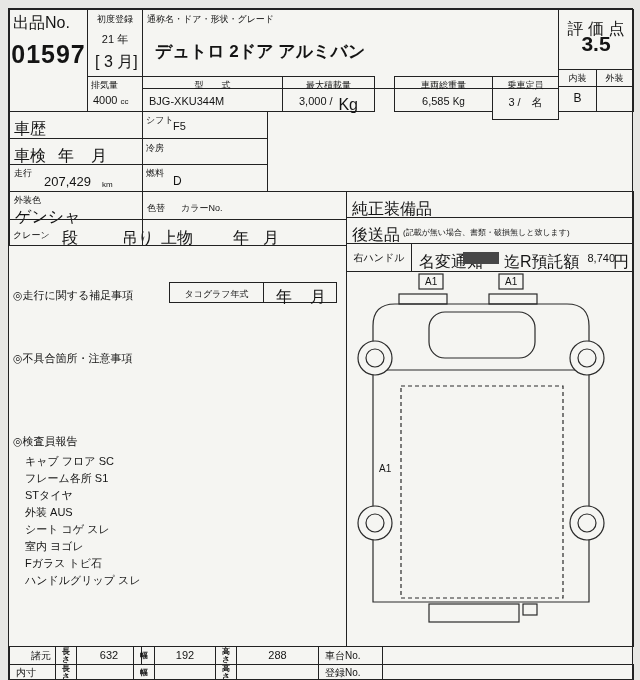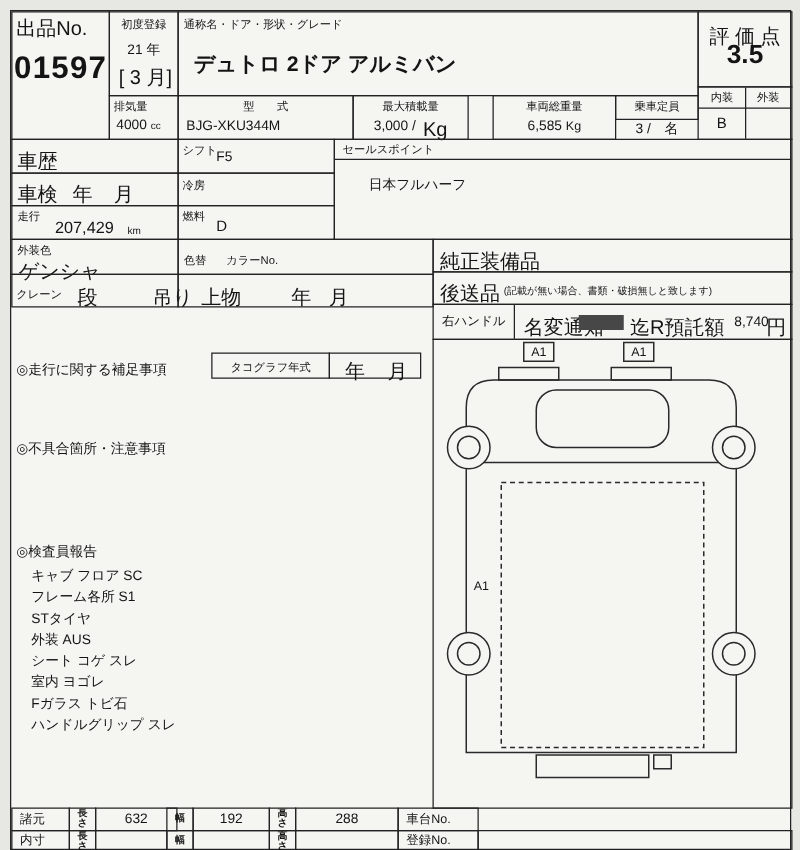--- a/index.html
+++ b/index.html
@@ -29,21 +29,21 @@
     <div class="t lb10" style="left:3px;top:3px">出品No.</div>
     <div class="t ctr big" style="top:30px;font-size:25px;letter-spacing:1px">01597</div>
   </div>
 
   <div class="cell" style="left:78px;top:0;width:56px;height:68px">
     <div class="t lb ctr" style="top:3px">初度登録</div>
     <div class="t v ctr" style="top:22px">21 年</div>
     <div class="t lb10" style="left:7px;top:42px">[ 3 月]</div>
   </div>
 
-  <div class="cell" style="left:133px;top:0;width:417px;height:68px">
+  <div class="cell" style="left:133px;top:0;width:417px;height:80px">
     <div class="t lb" style="left:4px;top:3px">通称名・ドア・形状・グレード</div>
     <div class="t big" style="left:12px;top:30px;font-size:17px">デュトロ 2ドア アルミバン</div>
   </div>
 
   <div class="cell" style="left:549px;top:0;width:76px;height:61px">
     <div class="t lb10 ctr" style="top:9px">評 価 点</div>
     <div class="t ctr big" style="top:22px;font-size:21px">3.5</div>
   </div>
 
   <div class="cell" style="left:78px;top:67px;width:56px;height:36px">
@@ -60,44 +60,40 @@
     <div class="t lb ctr" style="top:2px">最大積載量</div>
     <div class="t v" style="left:16px;top:18px">3,000 /</div>
     <div class="t lb10" style="right:16px;top:19px">Kg</div>
   </div>
 
   <div class="cell" style="left:385px;top:67px;width:99px;height:36px">
     <div class="t lb ctr" style="top:2px">車両総重量</div>
     <div class="t v ctr" style="top:18px"><span>6,585</span> <span style="font-size:10px">Kg</span></div>
   </div>
 
-  <div class="cell" style="left:483px;top:67px;width:67px;height:20px">
+  <div class="cell" style="left:483px;top:67px;width:67px;height:44px">
     <div class="t lb ctr" style="top:2px">乗車定員</div>
     <div class="t v ctr" style="top:18px"><span>3 /</span>　<span>名</span></div>
   </div>
 
   <div class="cell" style="left:549px;top:60px;width:76px;height:43px">
     <div style="position:absolute;left:0;top:0;width:37px;height:16px;border-bottom:1px solid #222;border-right:1px solid #222;text-align:center;font-size:9px;line-height:16px">内装</div>
     <div style="position:absolute;left:37px;top:0;right:0;height:16px;border-bottom:1px solid #222;text-align:center;font-size:9px;line-height:16px">外装</div>
     <div style="position:absolute;left:0;top:17px;width:37px;height:24px;border-right:1px solid #222;text-align:center;font-size:12px;line-height:22px">B</div>
     <div style="position:absolute;left:37px;top:17px;right:0;bottom:0"></div>
   </div>
 
   <div class="cell" style="left:0;top:102px;width:134px;height:28px">
     <div class="t lb10" style="left:4px;top:7px">車歴</div>
   </div>
   <div class="cell" style="left:133px;top:102px;width:126px;height:28px">
     <div class="t lb" style="left:3px;top:2px">シフト</div>
     <div class="t v" style="left:30px;top:8px">F5</div>
   </div>
 
-  <div class="cell" style="left:258px;top:102px;width:367px;height:81px">
-    <div style="position:absolute;left:0;top:0;right:0;height:15px;border-bottom:1px solid #222;font-size:9px;line-height:15px;padding-left:6px">セールスポイント</div>
-    <div class="t v" style="left:27px;top:28px">日本フルハーフ</div>
-  </div>
 
   <div class="cell" style="left:0;top:129px;width:134px;height:27px">
     <div class="t lb10" style="left:4px;top:7px">車検</div>
     <div class="t lb10" style="left:48px;top:7px">年</div>
     <div class="t lb10" style="left:81px;top:7px">月</div>
   </div>
   <div class="cell" style="left:133px;top:129px;width:126px;height:27px">
     <div class="t lb" style="left:3px;top:3px">冷房</div>
   </div>
 
@@ -198,21 +194,21 @@
       <circle class="wheel" cx="28" cy="251" r="17"></circle>
       <circle cx="28" cy="251" r="9"></circle>
       <circle class="wheel" cx="240" cy="251" r="17"></circle>
       <circle cx="240" cy="251" r="9"></circle>
 
       <rect x="82" y="332" width="90" height="18"></rect>
       <rect x="176" y="332" width="14" height="11"></rect>
     </svg>
   </div>
 
-  <div class="fcell" style="left:0;top:637px;width:47px;height:19px;text-align:left;padding-left:6px;font-size:10px">諸元</div>
+  <div class="fcell" style="left:0;top:637px;width:47px;height:19px;text-align:left;padding-left:21px;font-size:10px">諸元</div>
   <div class="fcell" style="left:46px;top:637px;width:22px;height:19px"><span class="dimlab">長さ</span></div>
   <div class="fcell" style="left:67px;top:637px;width:66px;height:19px">632</div>
   <div class="fcell" style="left:124px;top:637px;width:22px;height:19px"><span class="dimlab">幅</span></div>
   <div class="fcell" style="left:145px;top:637px;width:62px;height:19px">192</div>
   <div class="fcell" style="left:206px;top:637px;width:22px;height:19px"><span class="dimlab">高さ</span></div>
   <div class="fcell" style="left:227px;top:637px;width:83px;height:19px">288</div>
   <div class="fcell" style="left:309px;top:637px;width:65px;height:19px;text-align:left;padding-left:6px;font-size:10px">車台No.</div>
 
   <div class="fcell" style="left:0;top:655px;width:47px;height:17px;text-align:left;padding-left:6px;font-size:10px;line-height:15px">内寸</div>
   <div class="fcell" style="left:46px;top:655px;width:22px;height:17px;line-height:15px"><span class="dimlab">長さ</span></div>

